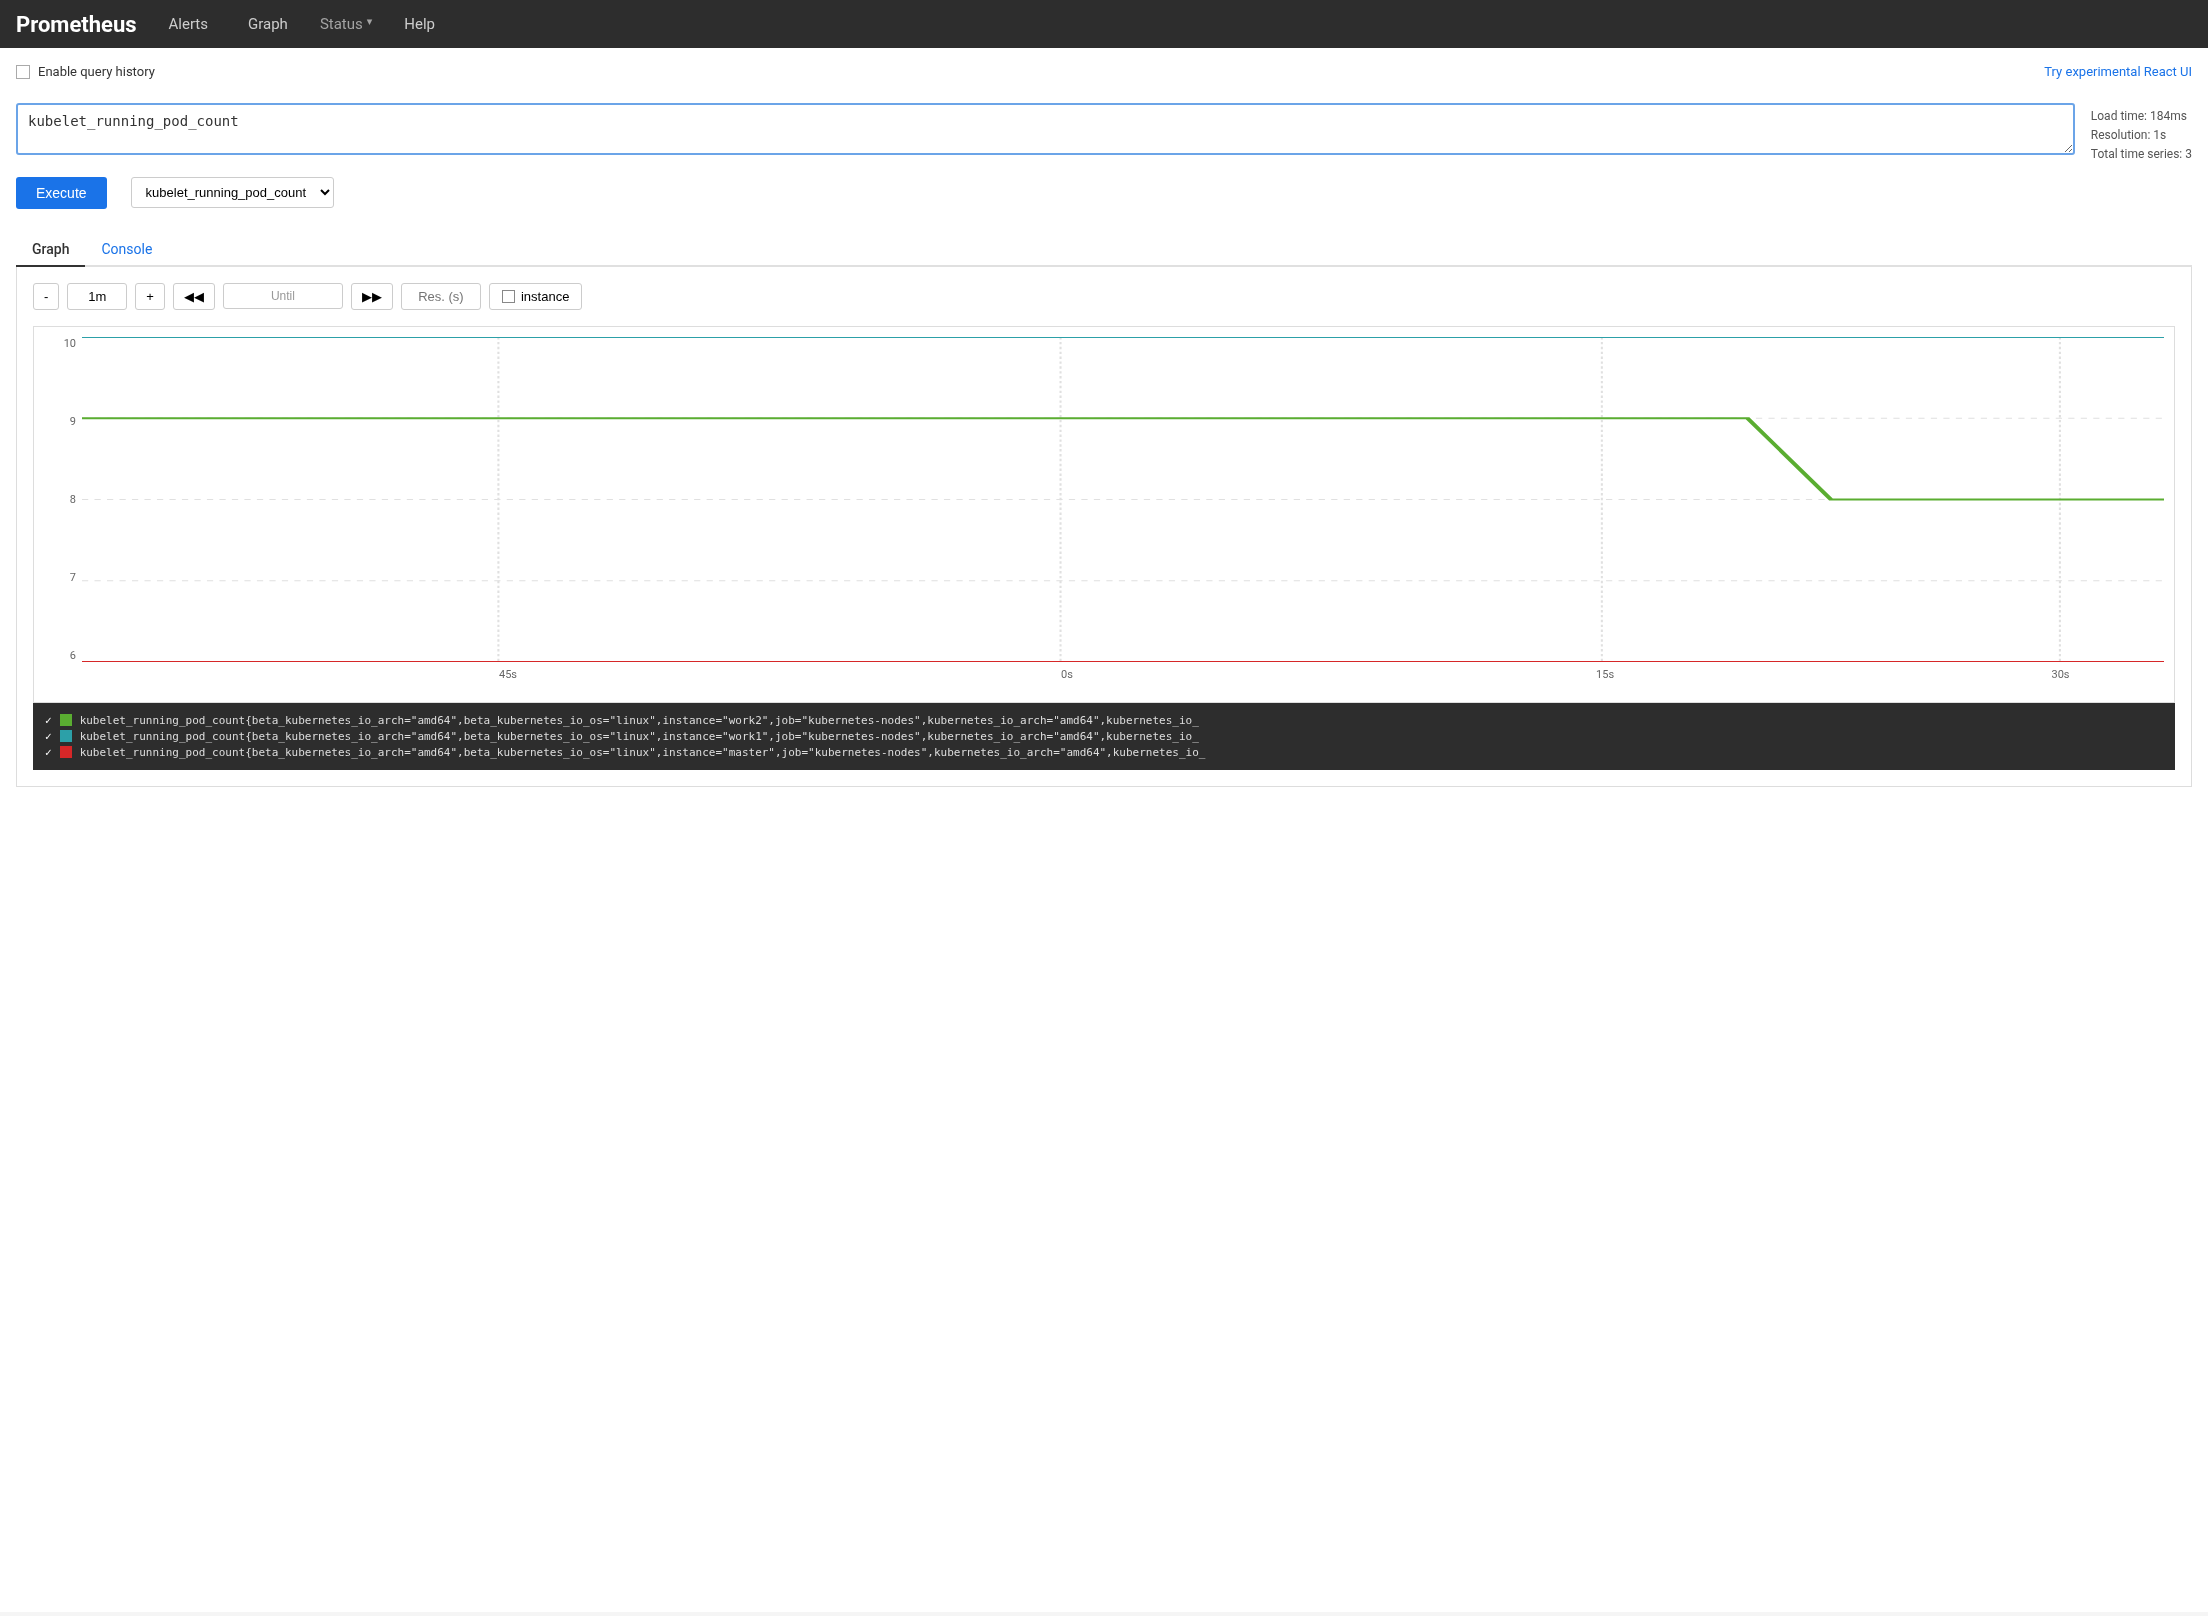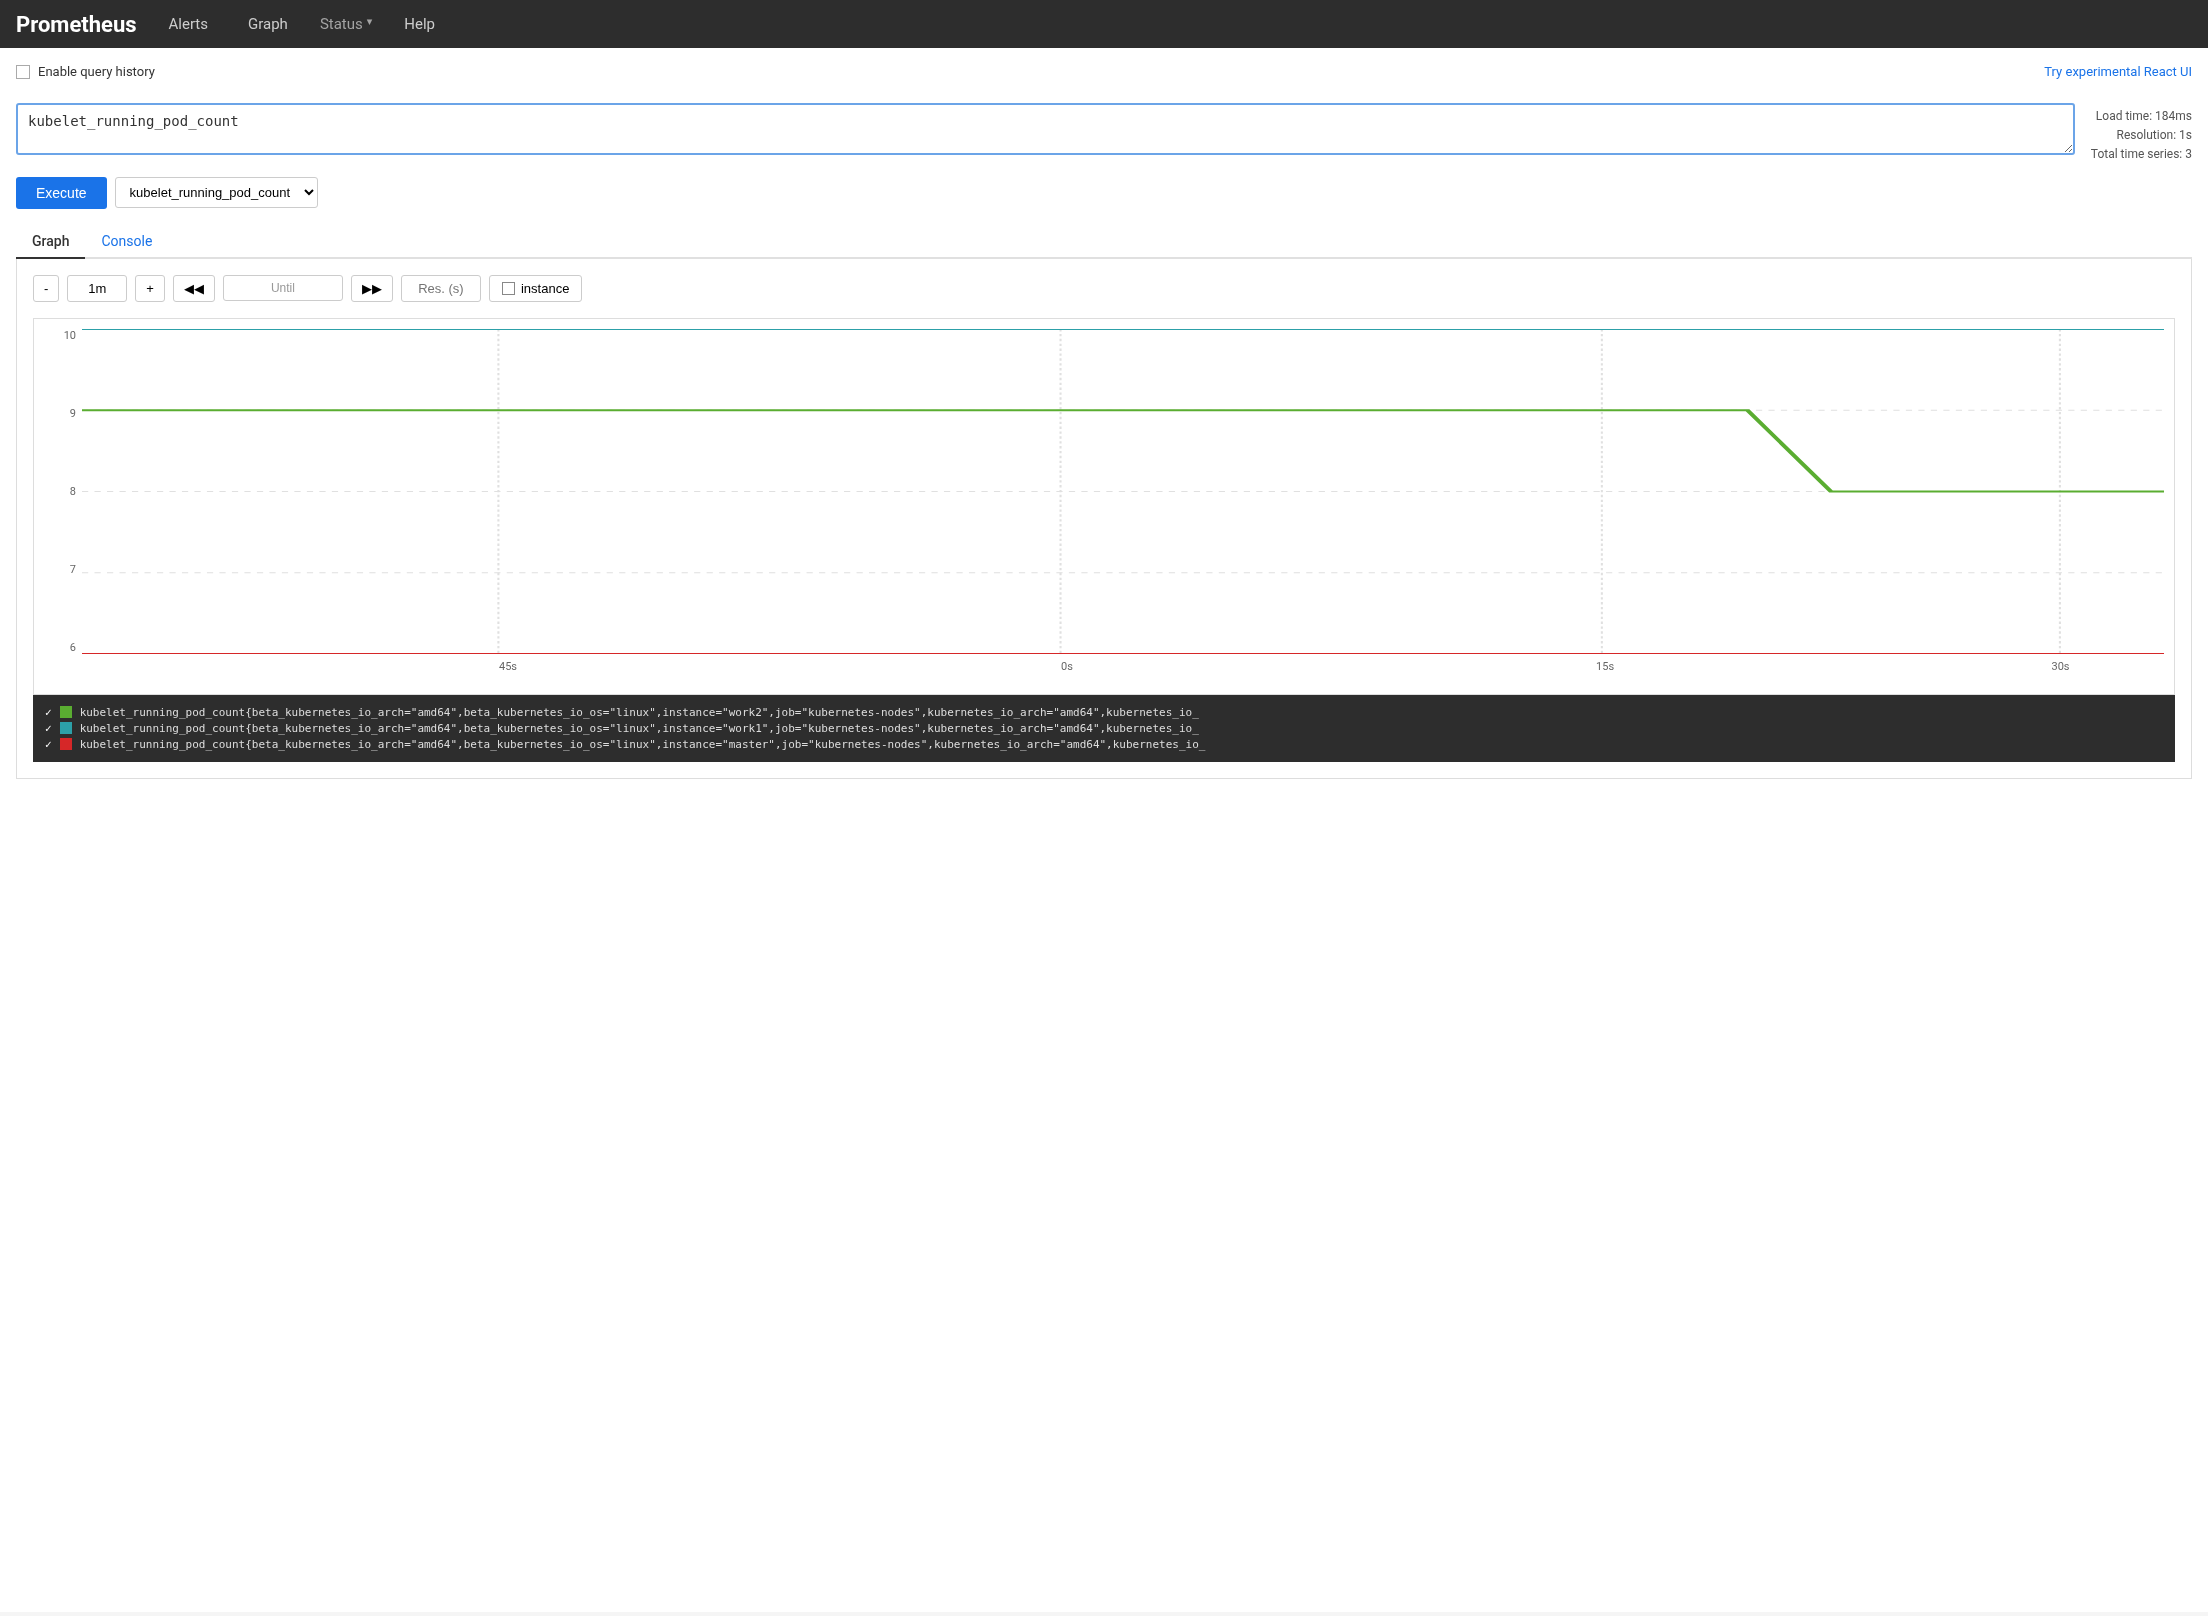--- a/index.html
+++ b/index.html
@@ -81,34 +81,33 @@
       font-size: 14px;
       font-family: monospace;
       resize: vertical;
       min-height: 48px;
       outline: none;
       color: #333;
     }
 
     
     .info-panel {
-      text-align: right;
       font-size: 12px;
       color: #555;
       line-height: 1.6;
       white-space: nowrap;
       padding-top: 4px;
     }
 
     
     .execute-row {
       display: flex;
       align-items: center;
-      gap: 8px;
-      margin-bottom: 16px;
+      gap: 24px;
+      margin-bottom: 24px;
     }
     .execute-btn {
       background: #1a73e8;
       color: #fff;
       border: none;
       padding: 8px 20px;
       font-size: 14px;
       border-radius: 3px;
       cursor: pointer;
       font-weight: 500;

